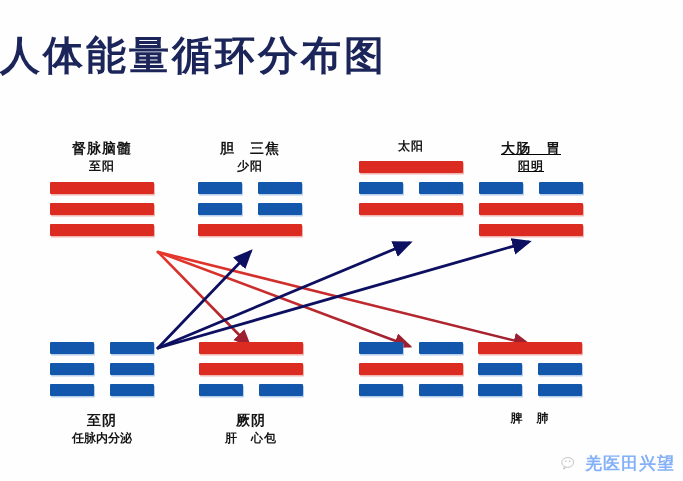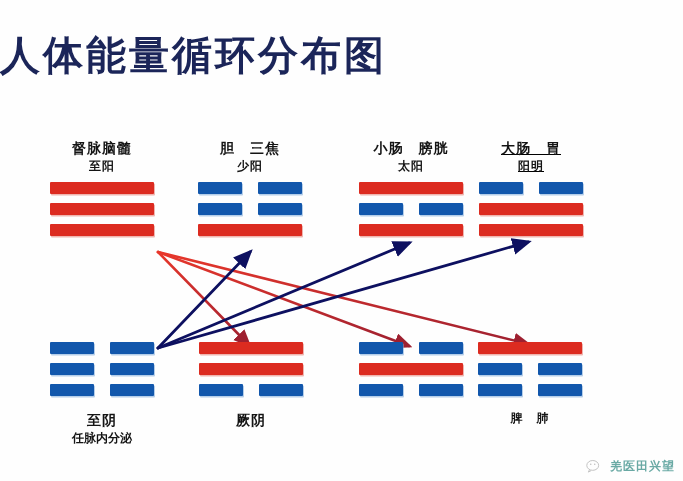--- a/index.html
+++ b/index.html
@@ -44,21 +44,21 @@
   .bot-grp .labels{margin-top:14px;}
 
   
   .wm{
     position:absolute;right:8px;bottom:6px;
     display:flex;align-items:center;gap:5px;
     opacity:.62;
   }
   .wm-text{
     font-family:"DejaVu Sans","Liberation Sans",sans-serif;
-    font-size:12px;font-weight:bold;color:#0f766e;letter-spacing:1px;white-space:nowrap;
+    font-size:17px;font-weight:bold;color:#3b82f6;letter-spacing:1px;white-space:nowrap;
   }
   .wm-icon{width:19px;height:16px;display:block;}
 </style>
 </head>
 <body>
 
 <div id="stage">
 
   <div class="title">人体能量循环分布图</div>
 
@@ -118,21 +118,20 @@
           <div class="seg"></div>
         </div>
         <div class="line yang">
           <div class="seg"></div>
         </div>
       </div>
   </div>
 
   <div class="grp top-grp" style="left:355px;top:138px;">
     <div class="labels">
-      <div class="l1">小肠　膀胱</div>
       <div class="l2">太阳</div>
     </div>
     <div class="hex">
         <div class="line yang">
           <div class="seg"></div>
         </div>
         <div class="line yin">
           <div class="seg"></div>
           <div class="seg"></div>
         </div>
@@ -190,20 +189,21 @@
         <div class="line yang">
           <div class="seg"></div>
         </div>
         <div class="line yin">
           <div class="seg"></div>
           <div class="seg"></div>
         </div>
       </div>
     <div class="labels">
       <div class="l1">厥阴</div>
+      <div class="l2">肝　心包</div>
     </div>
   </div>
 
   <div class="grp bot-grp" style="left:355px;top:342px;">
     <div class="hex">
         <div class="line yin">
           <div class="seg"></div>
           <div class="seg"></div>
         </div>
         <div class="line yang">

